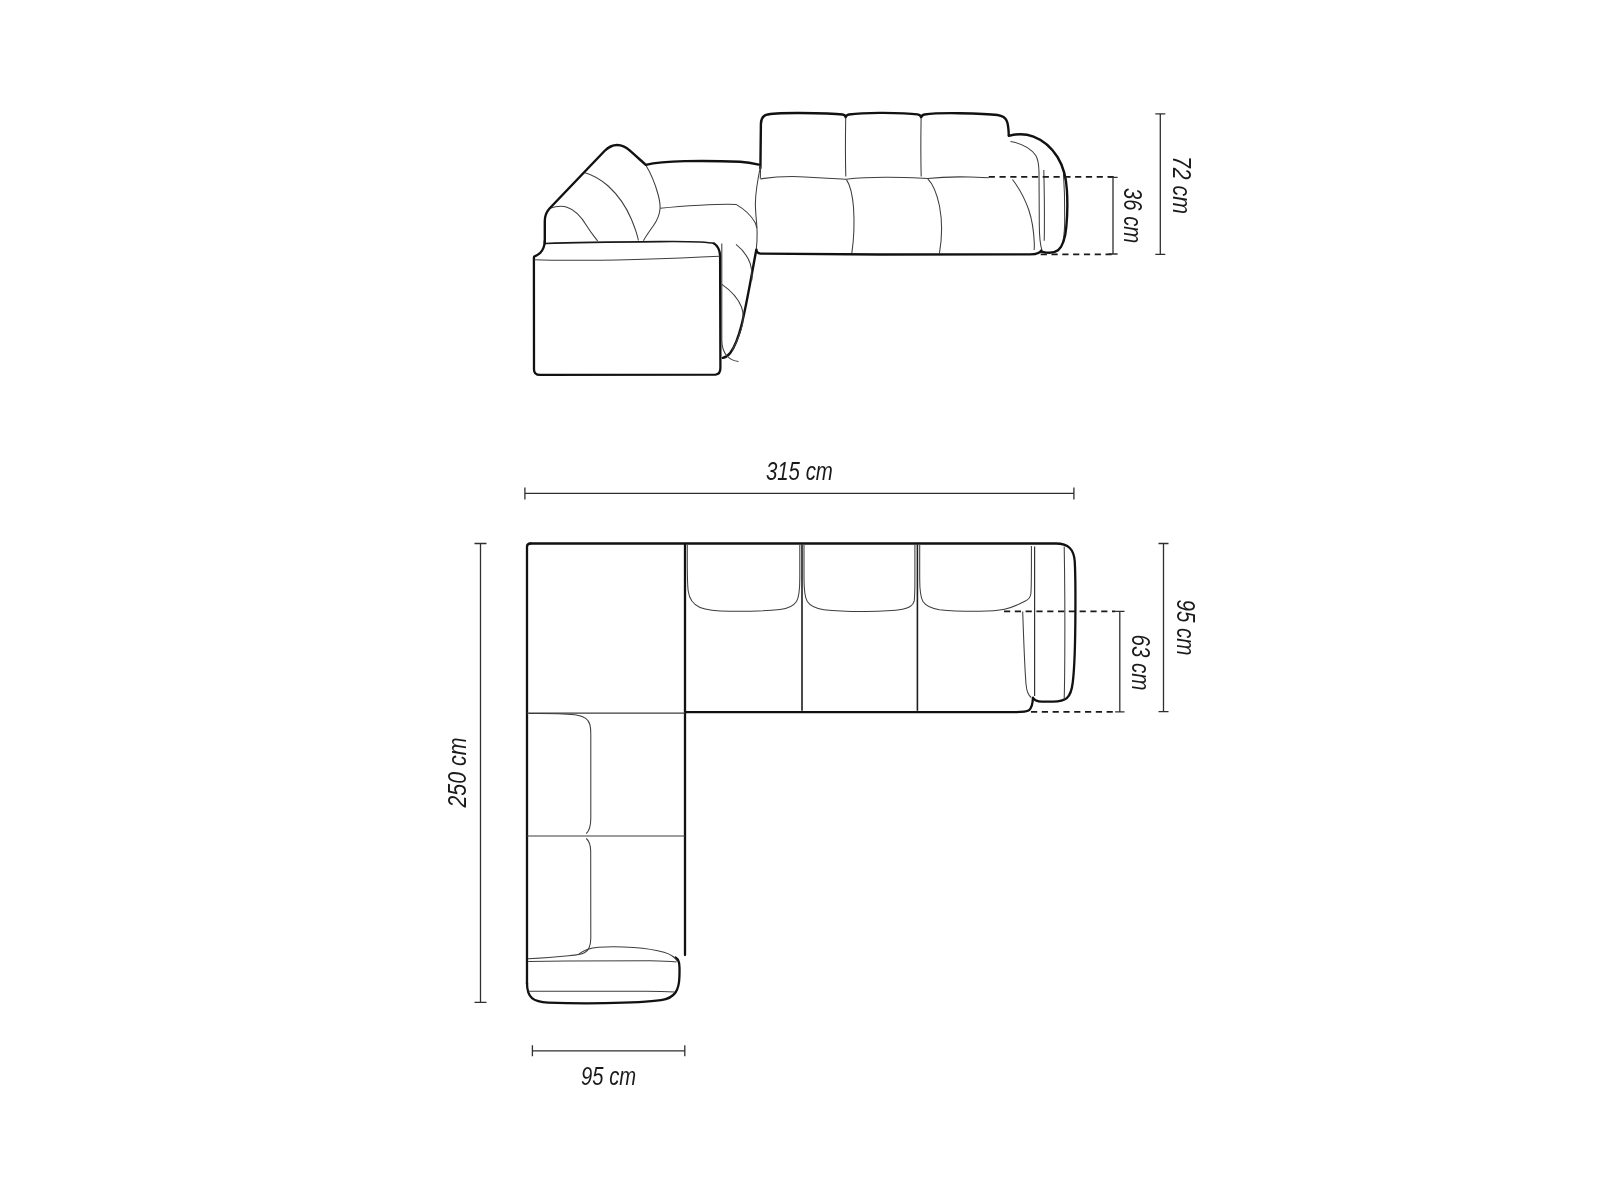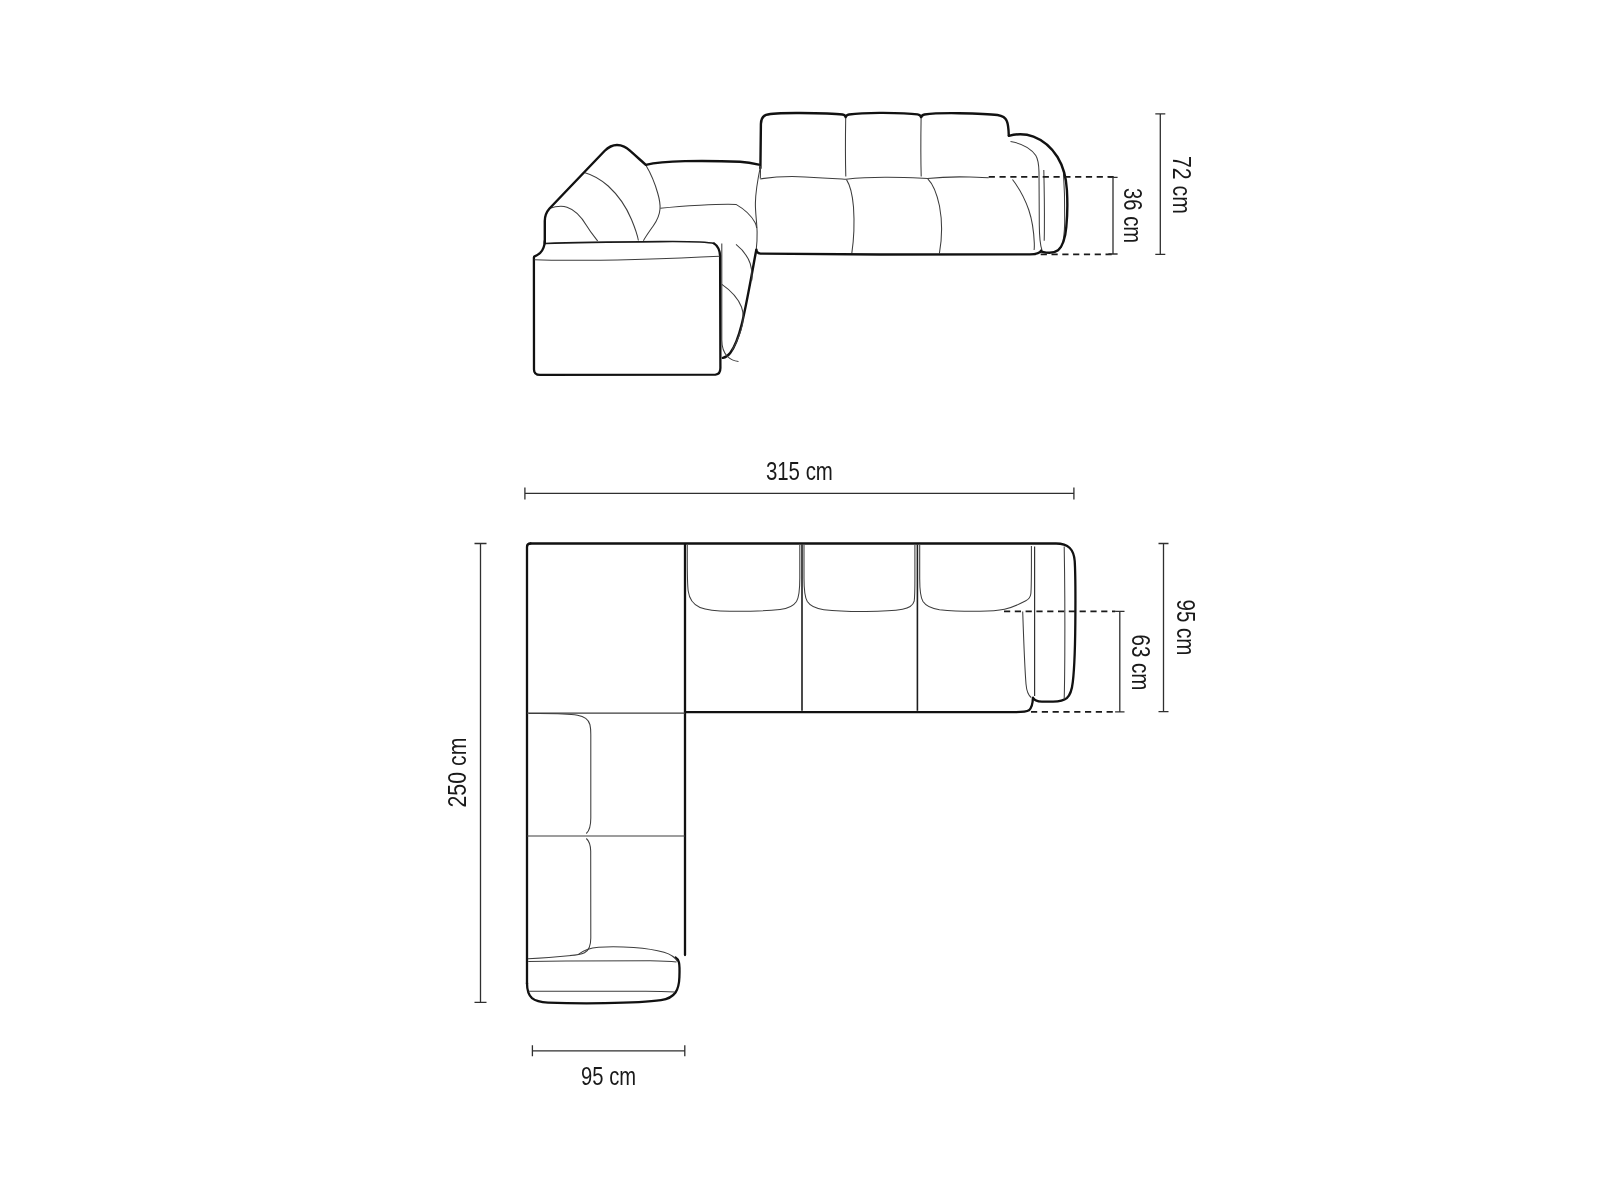--- a/index.html
+++ b/index.html
@@ -1,15 +1,15 @@
 <!DOCTYPE html>
 <html><head><meta charset="utf-8">
 <style>
   html,body{margin:0;padding:0;background:#fff;}
-  .page{width:1600px;height:1200px;position:relative;overflow:hidden;}
+  .page{width:1600px;height:1200px;position:relative;overflow:hidden;font-style:italic;}
 </style></head>
 <body>
 <div class="page">
 <svg width="1600" height="1200" viewBox="0 0 1600 1200">
 <path fill="none" stroke="#3d3d3d" stroke-width="1.05" d="M549.2,208.6 C556,206.2 562.5,205.8 567,207.2 C575,209.8 581.5,217 586.5,225.5 C591,233 595.5,238 597.7,240.9"></path>
 <path fill="none" stroke="#3d3d3d" stroke-width="1.05" d="M584.2,172.4 C592,174.6 600.5,179 608.2,186 C618,195 626.5,207.5 631.5,219.5 C634.8,227.5 637.5,235.5 638.4,240.5"></path>
 <path fill="none" stroke="#3d3d3d" stroke-width="1.05" d="M645.9,165.3 C650.5,173 655,183.5 657.8,193.5 C659.7,200 660.3,205 660,209 C659.6,214.5 657,220.5 653.5,225.5 C650,230.5 646,236 643.4,240.7"></path>
 <path fill="none" stroke="#3d3d3d" stroke-width="1.05" d="M660.3,208.2 C672,207 685,206 700,205.2 C716,204.3 728,204 736,204.4 C744.5,209.3 751.5,216 755,222.5 C756.2,224.8 756.6,226.5 756.7,228"></path>
 <path fill="none" stroke="#1a1a1a" stroke-width="1.6" d="M545.2,243.5 C570,242.6 620,241.9 660,241.6 C680,241.4 705,241.3 714.5,243.6"></path>
 <path fill="none" stroke="#111" stroke-width="2.3" stroke-linecap="round" stroke-linejoin="round" d="M714,243.4 C717.8,245.9 719.8,249.8 720.1,256 L720.4,368 C720.4,372 719.2,374.3 715.5,374.6 L540,374.9 C536.2,374.9 534,373 534,369.4 L533.9,257.5"></path>

